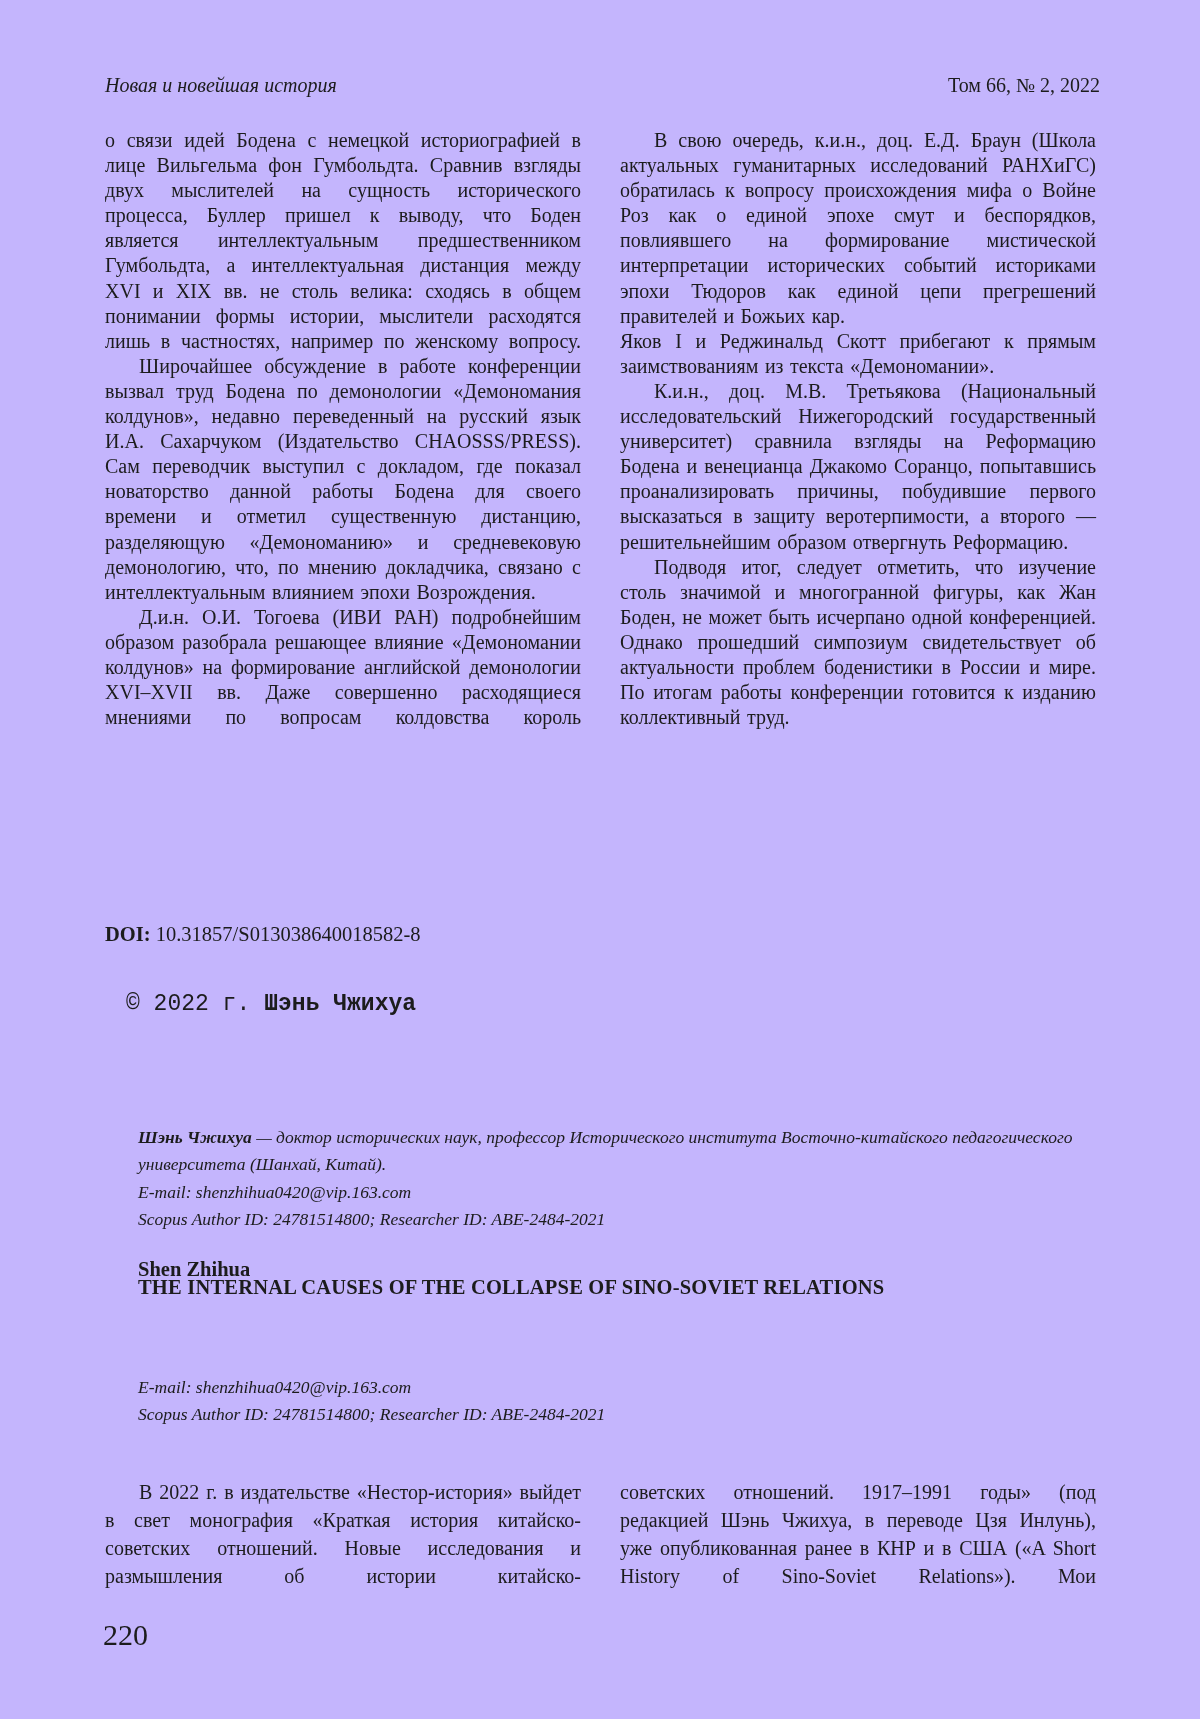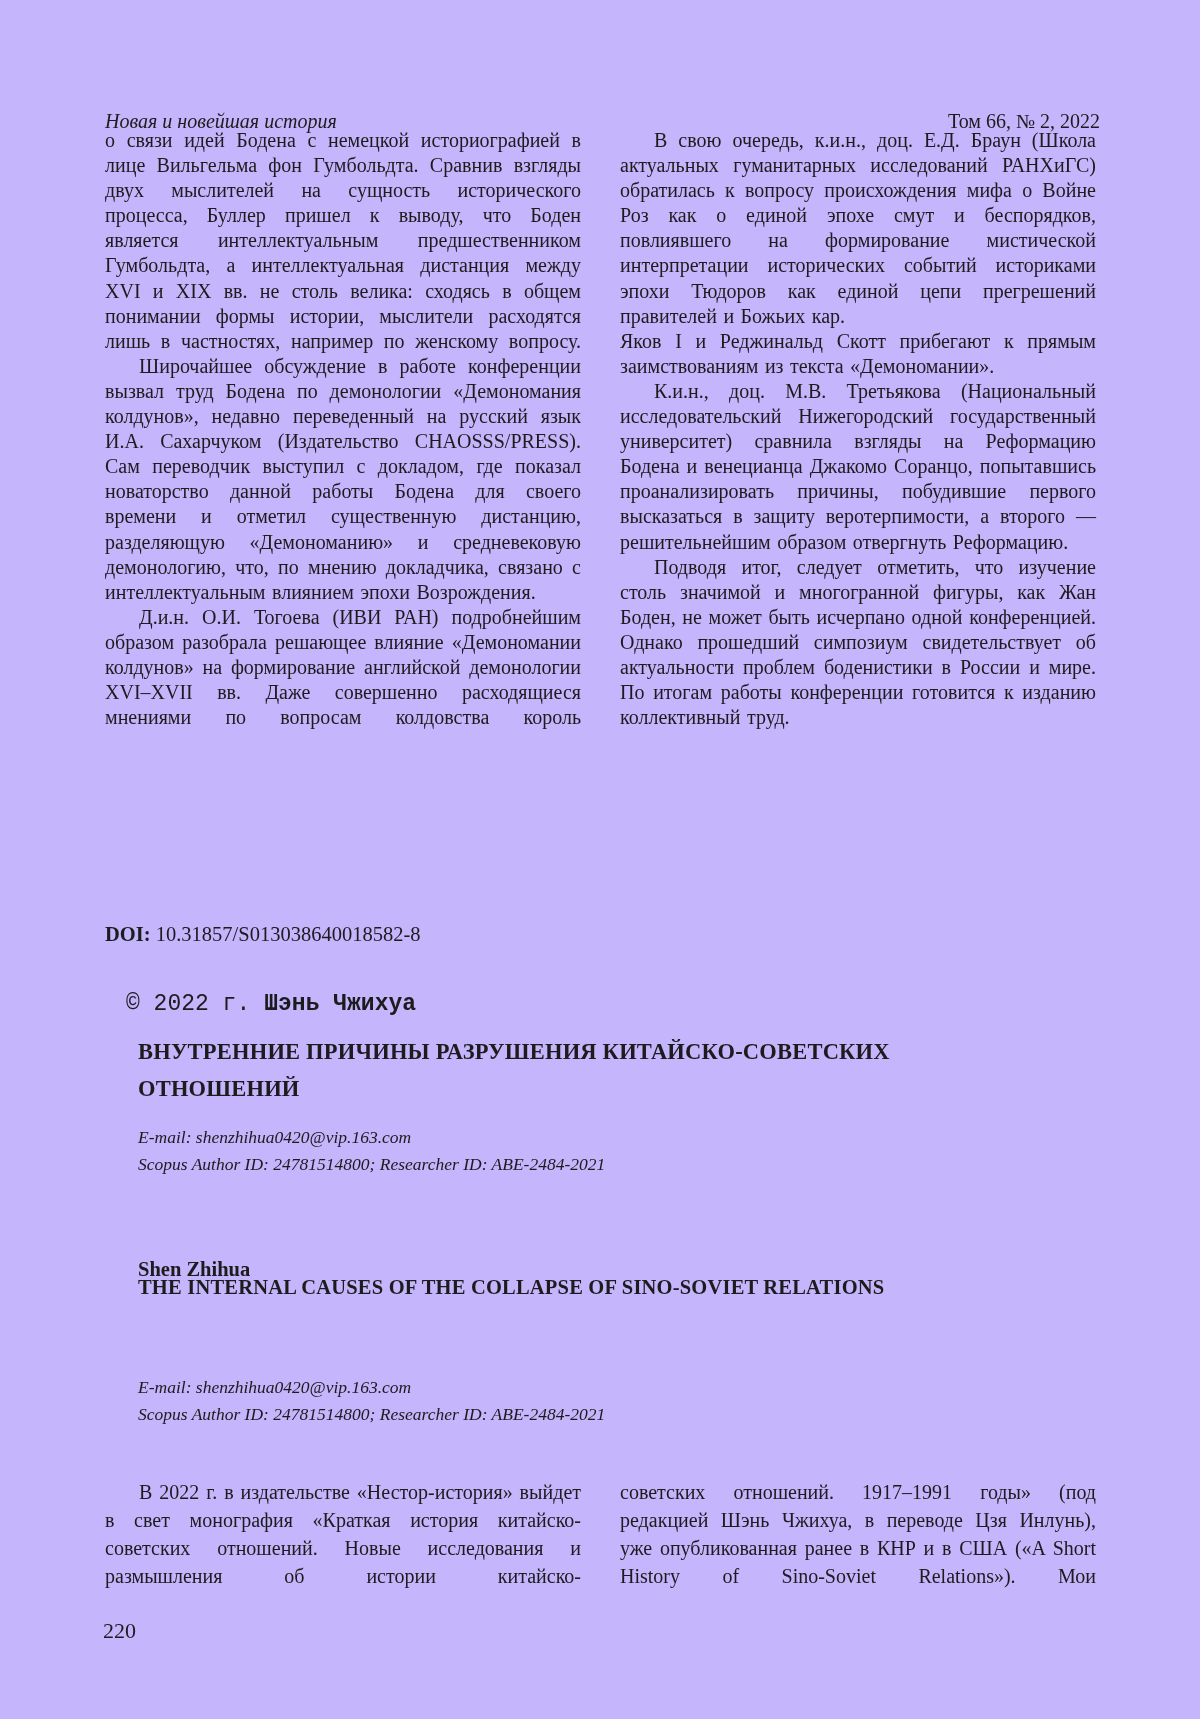--- a/index.html
+++ b/index.html
@@ -12,21 +12,21 @@
     margin:0 auto;
     overflow:hidden;
   }
   
   .runhead{
     position:absolute;left:105px;right:100px;top:74px;
     display:flex;justify-content:space-between;align-items:baseline;
     font-size:20px;
   }
   .runhead .journal{font-style:italic;}
-  .runhead .issue{font-style:normal;margin-top:36px;}
+  .runhead .issue{font-style:normal;}
   
   .cols{position:absolute;left:105px;display:flex;}
   .cols .col{width:476px;}
   .cols .gutter{width:39px;flex:0 0 39px;}
   .col p.para{
     margin:0;
     font-size:20px;
     line-height:25.1px;
     text-align:justify;
     word-spacing:1.5px;
@@ -51,21 +51,21 @@
   .aff{font-style:italic;font-size:17.5px;line-height:27.4px;margin:0;}
   .aff-ru{position:absolute;left:138px;top:1124px;width:962px;}
   .aff-ru .bname{font-weight:bold;}
   .author-en{position:absolute;left:138px;top:1258px;font-size:20.5px;font-weight:bold;}
   .title-en{
     position:absolute;left:138px;top:1276px;width:930px;
     font-size:20.5px;font-weight:bold;letter-spacing:.2px;margin:0;
   }
   .aff-en{position:absolute;left:138px;top:1374px;width:962px;}
   
-  .folio{position:absolute;left:103px;top:1618px;font-size:22px;}
+  .folio{position:absolute;left:103px;top:1618px;font-size:30px;}
 </style>
 </head>
 <body>
 
 <div class="page">
 
   <div class="runhead">
     <span class="journal">Новая и новейшая история</span>
     <span class="issue">Том 66, № 2, 2022</span>
   </div>
@@ -87,23 +87,23 @@
 
   <div class="doi">
     <span class="lbl">DOI:</span>
     <span>10.31857/S013038640018582-8</span>
   </div>
 
   <div class="copyright">
     <span>© 2022 г.</span><span class="name">Шэнь Чжихуа</span>
   </div>
 
-  <h1 class="title-ru">ВНУТРЕННИЕ ПРИЧИНЫ РАЗРУШЕНИЯ КИТАЙСКО-СОВЕТСКИХ ОТНОШЕНИЙ</h1>
 
   <div class="aff aff-ru">
+    <p class="aff"><span class="bname">Шэнь Чжихуа</span><span> — доктор исторических наук, профессор Исторического института Восточно-китайского педагогического университета (Шанхай, Китай).</span></p>
     <p class="aff">E-mail: shenzhihua0420@vip.163.com</p>
     <p class="aff">Scopus Author ID: 24781514800; Researcher ID: ABE-2484-2021</p>
   </div>
 
   <div class="author-en">Shen Zhihua</div>
 
   <h2 class="title-en">THE INTERNAL CAUSES OF THE COLLAPSE OF SINO-SOVIET RELATIONS</h2>
 
   <div class="aff aff-en">
     <p class="aff">E-mail: shenzhihua0420@vip.163.com</p>

